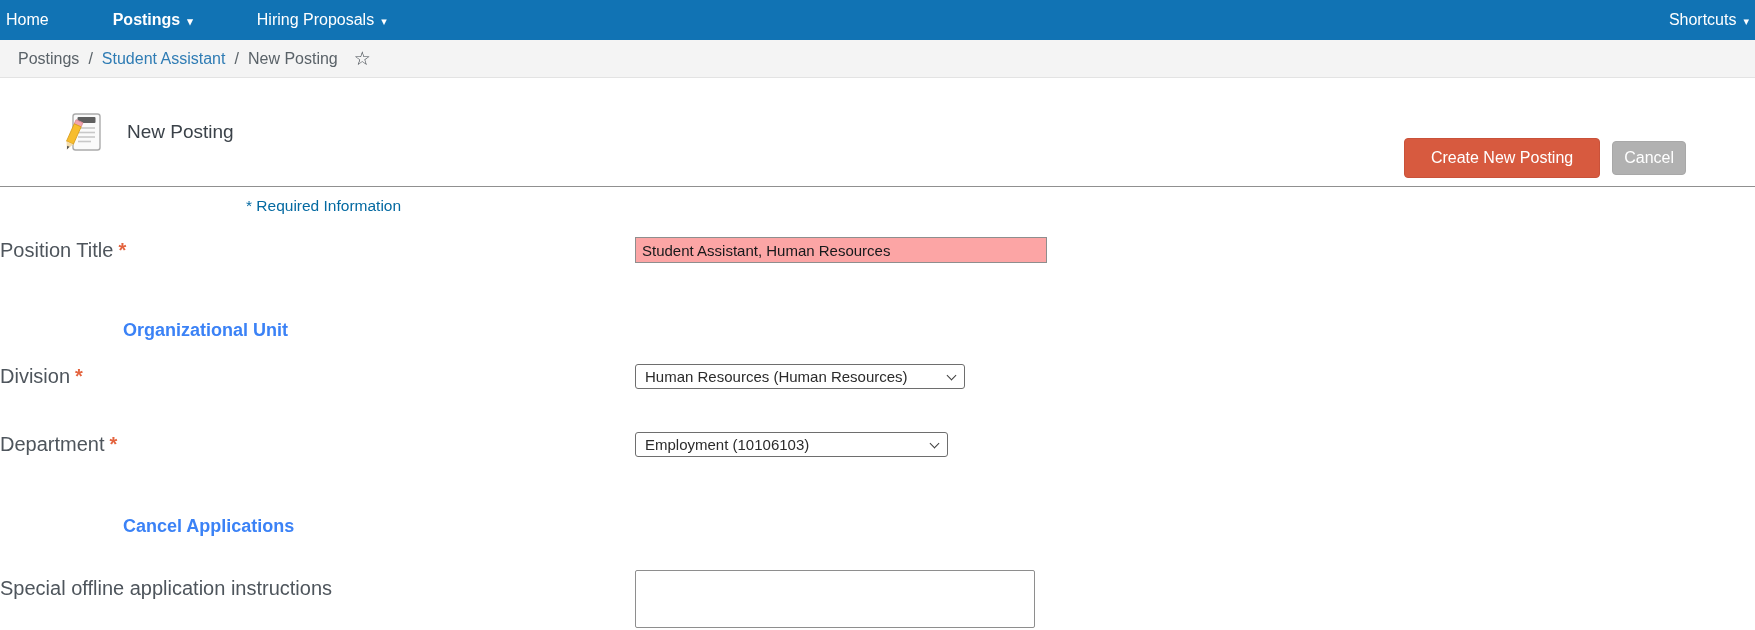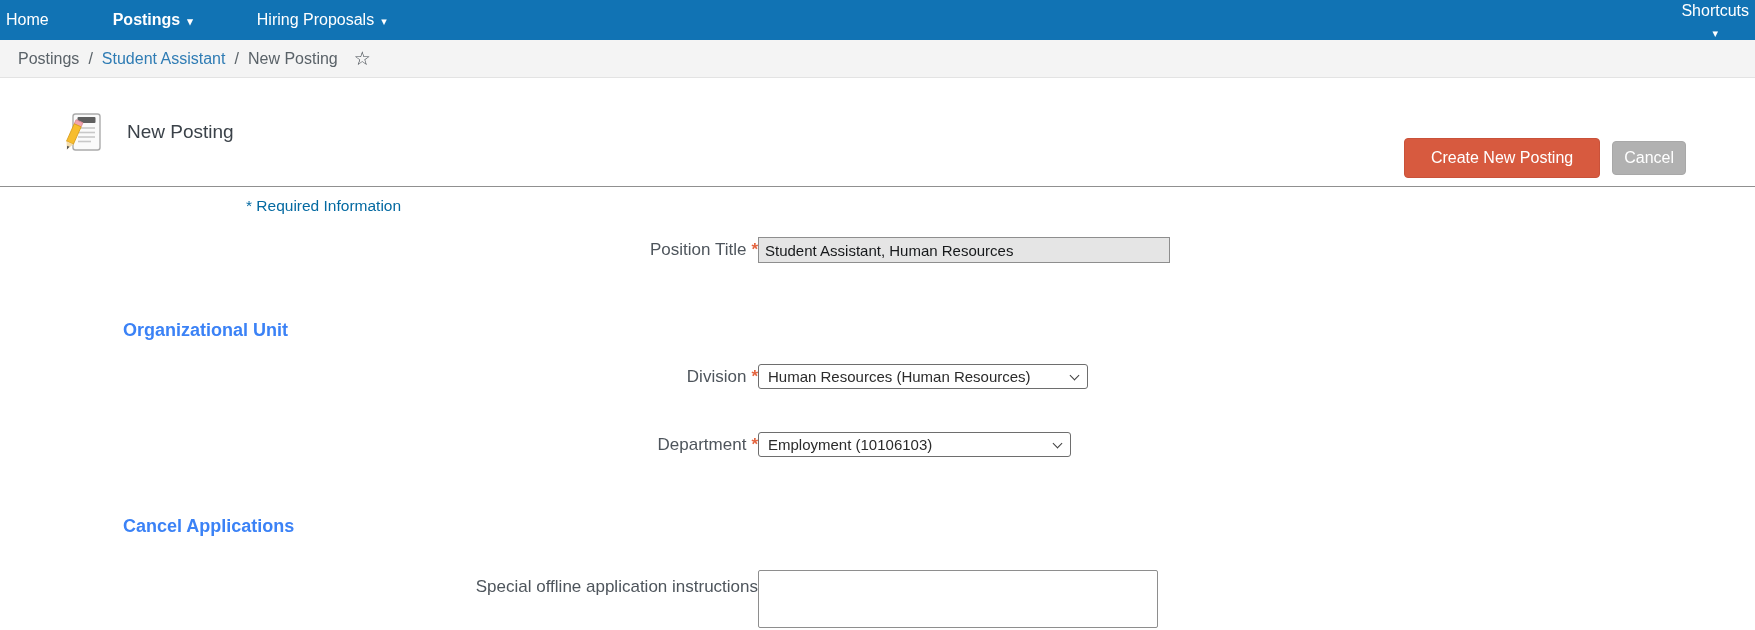--- a/index.html
+++ b/index.html
@@ -7,21 +7,21 @@
     font-family:"Liberation Sans", sans-serif; color:#222; }
 
   
   .navbar { height:40px; background:#1173b4; display:flex; align-items:center;
     padding:0 6px; color:#fff; font-size:16px; }
   .nav-left { display:flex; align-items:center; gap:64px; }
   .nav-item { color:#fff; text-decoration:none; cursor:pointer; display:flex;
     align-items:center; gap:7px; white-space:nowrap; }
   .nav-item.active { font-weight:bold; }
   .caret { font-size:11px; line-height:1; position:relative; top:1px; }
-  .nav-right { margin-left:auto;flex-direction:column; }
+  .nav-right { margin-left:auto; }
 
   
   .breadcrumb { height:38px; background:#f4f4f4; border-bottom:1px solid #e3e3e3;
     display:flex; align-items:center; padding:0 18px; font-size:16px;
     color:#5a6268; gap:9px; }
   .crumb-link { color:#2f7cb4; cursor:pointer; text-decoration:none; }
   .crumb-sep { color:#5a6268; }
   .fav-star { font-size:19px; color:#3c434a; margin-left:7px; cursor:pointer; }
 
   
@@ -36,38 +36,38 @@
   .btn-primary { background:#d75a3f; border:1px solid #c9523a; padding:10px 26px;text-align:right; }
   .btn-cancel { background:#b1b1b1; border:1px solid #a8a8a8; padding:7px 11px;
     margin-bottom:3px; }
 
   
   .form-area { background:#fff; }
   .required-note { margin:10px 0 0 246px; color:#0369a1; font-size:15.5px;
     height:18px; line-height:18px; }
   .frow { display:flex; align-items:center; }
   .frow.top-align { align-items:flex-start; }
-  .flabel { margin-left:123px; width:635px; font-size:17px; color:#4e555c;
-    flex:0 0 auto;text-align:right; }
+  .flabel { width:635px; font-size:20px; color:#4e555c;
+    flex:0 0 auto; }
   .req-star { color:#e4643f; font-weight:bold; margin-left:5px; }
   .section-heading { color:#3b82f6; font-size:18px; font-weight:bold;
     margin-left:123px; line-height:21px; }
 
   .row-position { margin-top:22px; }
   .heading-org { margin-top:57px; }
   .row-division { margin-top:23px; }
   .row-department { margin-top:43px; }
   .heading-online { margin-top:59px; }
   .row-checkbox { margin-top:13px; margin-left:123px; display:flex;
     align-items:center; gap:11px; }
   .row-offline { margin-top:33px; }
   .row-offline .flabel { padding-top:7px; }
 
   .text-input { width:412px; height:26px; border:1px solid #8e8e8e;
-    background:#e5e5e5; font-size:15px; padding:2px 6px; color:#17191b;
+    background:#fca5a5; font-size:15px; padding:2px 6px; color:#17191b;
     font-family:inherit; border-radius:0; }
 
   .select { display:inline-flex; align-items:center; justify-content:space-between;
     border:1px solid #6e6e6e; border-radius:3px; background:#fff; height:25px;
     padding:0 9px; font-size:15px; color:#2b2b2b; cursor:pointer; }
   .select-division { width:330px; }
   .select-department { width:313px; }
   .chev { width:7px; height:7px; border-right:1.6px solid #3f3f3f;
     border-bottom:1.6px solid #3f3f3f; transform:rotate(45deg);
     margin-left:12px; margin-top:-3px; flex:0 0 auto; }

